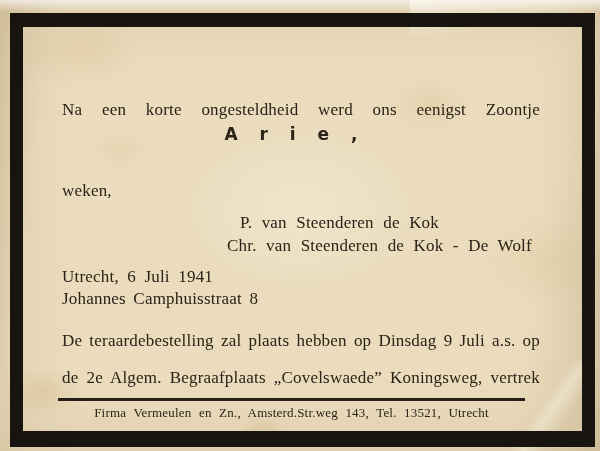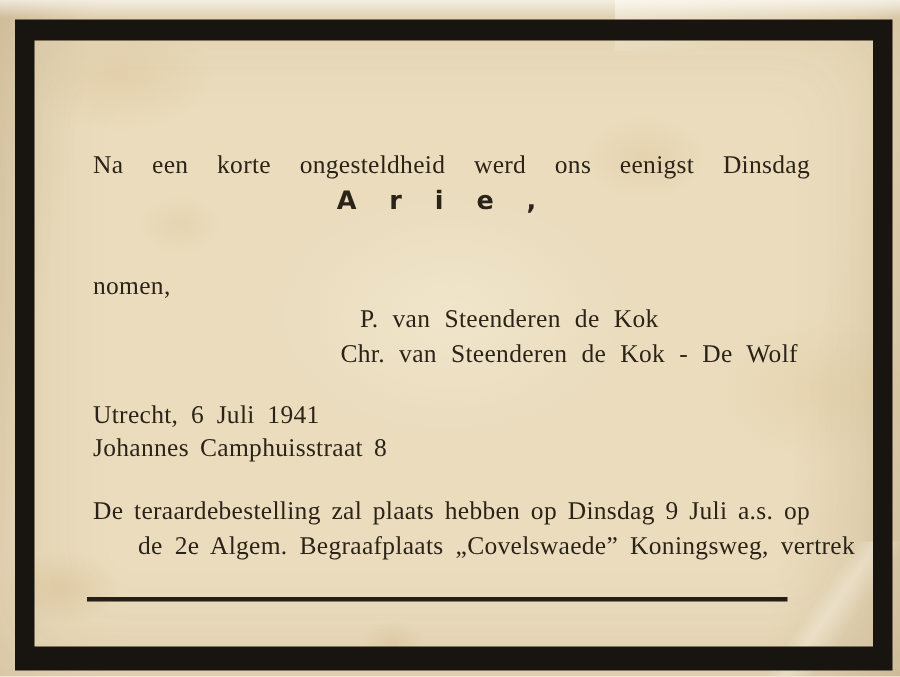--- a/index.html
+++ b/index.html
@@ -74,21 +74,21 @@
     left: 56px;
     width: 478px;
     top: 123px;
     text-align: center;
     font-family: "DejaVu Sans", "Liberation Sans", sans-serif;
     font-weight: bold;
     font-size: 17px;
     line-height: 23px;
     letter-spacing: 8px;
   }
-  .wide-words { word-spacing: 5px; }
+  .wide-words { word-spacing: 5px; margin-top: 10px; }
   .rule {
     position: absolute;
     left: 58px; top: 398px;
     width: 467px; height: 3px;
     background: var(--rule, #241e16);
   }
   .printer {
     position: absolute;
     left: 58px; top: 404px;
     width: 467px;
@@ -103,36 +103,37 @@
 <body>
 
 <div class="scan">
 
   <div class="edge-top"></div>
   <div class="crease-top-right"></div>
   <div class="crease-bottom-right"></div>
 
   <div class="frame"></div>
 
-  <div class="block justified" style="top:98px;">Na een korte ongesteldheid werd ons eenigst Dinsdag</div>
+  <div class="block justified" style="top:98px;">Na een korte ongesteldheid werd ons eenigst Zoontje</div>
 
   <div class="deceased-name">A r i e ,</div>
 
 
-  <div class="line" style="left:62px; top:179px;">nomen,</div>
+  <div class="line" style="left:62px; top:179px;">weken,</div>
 
   <div class="line wide-words" style="left:240px; top:201px;">P. van Steenderen de Kok</div>
 
   <div class="line wide-words" style="left:227px; top:224px;">Chr. van Steenderen de Kok - De Wolf</div>
 
   <div class="line" style="left:62px; top:265px; word-spacing:4px;">Utrecht, 6 Juli 1941</div>
 
   <div class="line" style="left:62px; top:287px;">Johannes Camphuisstraat 8</div>
 
   <div class="block justified" style="top:329px;">De teraardebestelling zal plaats hebben op Dinsdag 9 Juli a.s. op</div>
 
-  <div class="block justified" style="top:352px;margin-left:30px;">de 2e Algem. Begraafplaats „Covelswaede” Koningsweg, vertrek</div>
+  <div class="block justified" style="top:366px;">de 2e Algem. Begraafplaats „Covelswaede” Koningsweg, vertrek</div>
 
 
   <div class="rule"></div>
 
+  <div class="printer">Firma Vermeulen en Zn., Amsterd.Str.weg 143, Tel. 13521, Utrecht</div>
 
 </div>
 
 </body></html>

